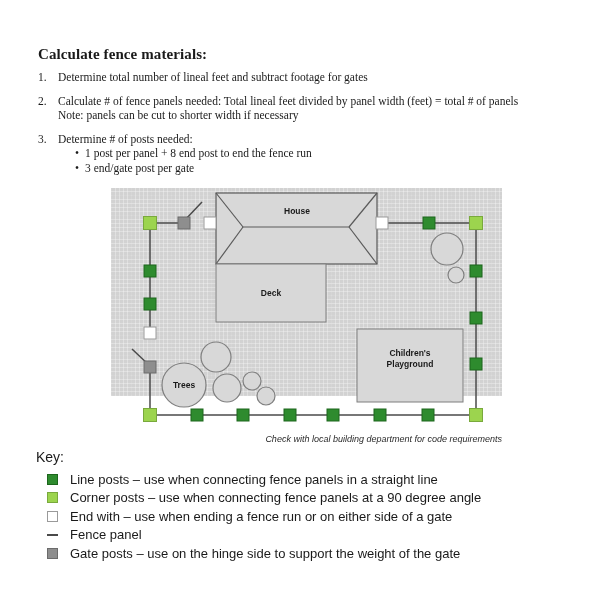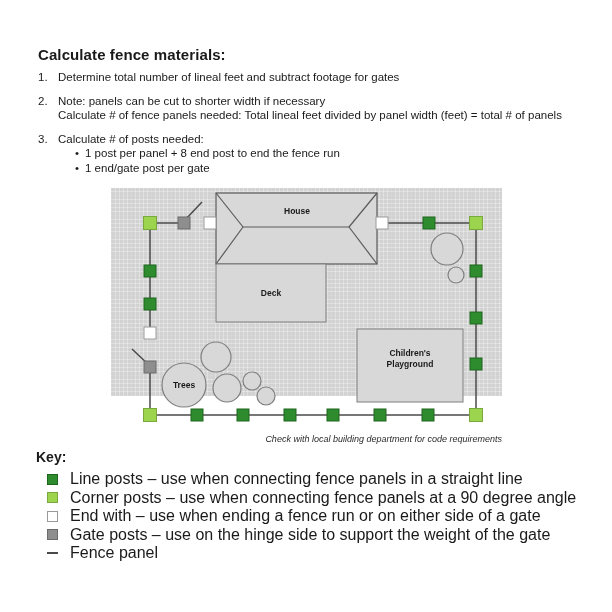--- a/index.html
+++ b/index.html
@@ -1,21 +1,21 @@
 <!DOCTYPE html>
 <html><head>
 <meta charset="utf-8">
 <style>
   html,body { margin:0; padding:0; background:#ffffff; }
   .page {
     position:relative; width:612px; height:612px; background:#ffffff;
     font-family:"Liberation Sans","DejaVu Sans",sans-serif; color:#1a1a1a; overflow:hidden;
   }
   
-  .instructions { position:absolute; left:38px; top:46px; width:545px; }
+  .instructions { position:absolute; left:38px; top:46px; width:545px;font-family:Liberation Serif, serif; }
   .instructions h1 { font-size:15px; line-height:17px; margin:0 0 7px 0; font-weight:bold; letter-spacing:0.1px; }
   .inst-item { display:flex; margin-bottom:9px; font-size:11.5px; line-height:14.5px; }
   .inst-num { width:20px; flex:0 0 20px; }
   .inst-body { flex:1; }
   .inst-bullet { display:flex; padding-left:17px; }
   .inst-dot { width:10px; flex:0 0 10px; }
   
   .diagram-panel {
     position:absolute; left:111px; top:188px; width:391px; height:208px;
     background-color:#d2d2d2;
@@ -26,57 +26,57 @@
       repeating-linear-gradient(0deg,  rgba(130,130,130,.18) 0, rgba(130,130,130,.18) 1px, transparent 1px, transparent 20px);
   }
   .diagram-panel svg { position:absolute; left:0; top:0; }
   svg text { font-family:"Liberation Sans","DejaVu Sans",sans-serif; font-weight:bold; }
   .caption {
     position:absolute; left:111px; top:434px; width:391px; text-align:right;
     font-size:9px; font-style:italic; color:#2a2a2a;
   }
   
   .key { position:absolute; left:36px; top:449px; width:545px; }
-  .key h2 { font-size:14px; margin:0 0 5px 0; font-weight:bold; }
-  .key-row { display:flex; align-items:center; height:18.5px; font-size:16px; }
+  .key h2 { font-size:14px; margin:0 0 5px 0; font-weight:normal; }
+  .key-row { display:flex; align-items:center; height:18.5px; font-size:13px; }
   .key-swatch { width:11px; height:11px; flex:0 0 11px; margin-left:11px; margin-right:12px; box-sizing:border-box; }
   .key-swatch.panel-dash { height:0; border-top-width:2px; border-top-style:solid; }
 </style>
 </head>
 <body>
 
 <div class="page">
 
   <div class="instructions">
     <h1>Calculate fence materials:</h1>
     <div id="instruction-list">
         <div class="inst-item">
           <span class="inst-num">1.</span>
           <div class="inst-body">
             <div>Determine total number of lineal feet and subtract footage for gates</div>
           </div>
         </div>
         <div class="inst-item">
           <span class="inst-num">2.</span>
           <div class="inst-body">
+            <div>Calculate # of fence panels needed: Total lineal feet divided by panel width (feet) = total # of panels</div>
             <div>Note: panels can be cut to shorter width if necessary</div>
-            <div>Calculate # of fence panels needed: Total lineal feet divided by panel width (feet) = total # of panels</div>
           </div>
         </div>
         <div class="inst-item">
           <span class="inst-num">3.</span>
           <div class="inst-body">
-            <div>Calculate # of posts needed:</div>
+            <div>Determine # of posts needed:</div>
             <div class="inst-bullet">
               <span class="inst-dot">•</span>
               <span>1 post per panel + 8 end post to end the fence run</span>
             </div>
             <div class="inst-bullet">
               <span class="inst-dot">•</span>
-              <span>1 end/gate post per gate</span>
+              <span>3 end/gate post per gate</span>
             </div>
           </div>
         </div>
       </div>
   </div>
 
   <div class="diagram-panel">
     <svg id="diagram-svg" width="391" height="244" viewBox="0 0 391 244">
         <rect x="105" y="5" width="161" height="71" fill="#d8d8d8" stroke="#5a5a5a" stroke-width="1.2"></rect>
         <line x1="105" y1="5" x2="132" y2="39" stroke="#5a5a5a" stroke-width="1.2"></line>
@@ -141,23 +141,23 @@
         </div>
         <div class="key-row">
           <div class="key-swatch" style="background: rgb(156, 212, 78); border: 1px solid rgb(121, 169, 60);"></div>
           <span>Corner posts – use when connecting fence panels at a 90 degree angle</span>
         </div>
         <div class="key-row">
           <div class="key-swatch" style="background: rgb(255, 255, 255); border: 1px solid rgb(154, 154, 154);"></div>
           <span>End with – use when ending a fence run or on either side of a gate</span>
         </div>
         <div class="key-row">
+          <div class="key-swatch panel-dash" style="border-top-color: rgb(74, 74, 74);"></div>
+          <span>Fence panel</span>
+        </div>
+        <div class="key-row">
           <div class="key-swatch" style="background: rgb(142, 142, 142); border: 1px solid rgb(107, 107, 107);"></div>
           <span>Gate posts – use on the hinge side to support the weight of the gate</span>
-        </div>
-        <div class="key-row">
-          <div class="key-swatch panel-dash" style="border-top-color: rgb(74, 74, 74);"></div>
-          <span>Fence panel</span>
         </div>
       </div>
   </div>
 
 </div>
 
 </body></html>

